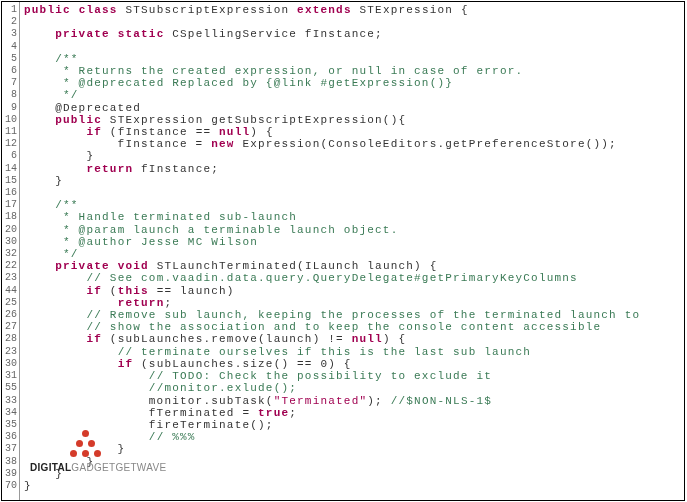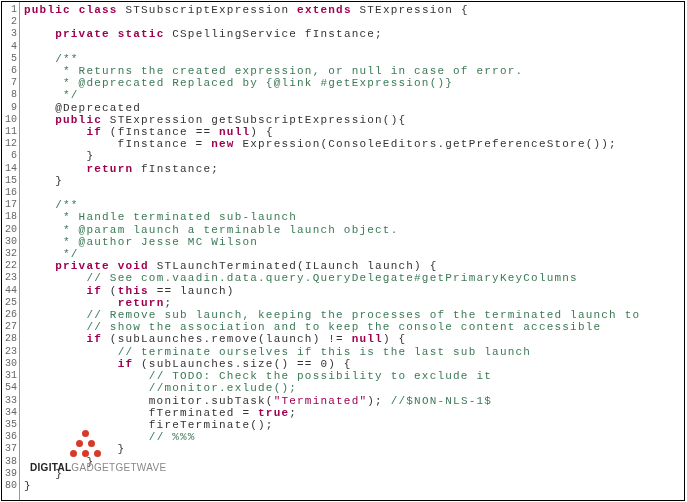--- a/index.html
+++ b/index.html
@@ -90,29 +90,29 @@
       <div>22</div>
       <div>23</div>
       <div>44</div>
       <div>25</div>
       <div>26</div>
       <div>27</div>
       <div>28</div>
       <div>23</div>
       <div>30</div>
       <div>31</div>
-      <div>54</div>
+      <div>55</div>
       <div>33</div>
       <div>34</div>
       <div>35</div>
       <div>36</div>
       <div>37</div>
       <div>38</div>
       <div>39</div>
-      <div>80</div>
+      <div>70</div>
     </div>
   <div class="code" id="code"><div><span class="kw">public</span> <span class="kw">class</span> STSubscriptExpression <span class="kw">extends</span> STExpression {</div><div>&nbsp;</div><div>    <span class="kw">private</span> <span class="kw">static</span> CSpellingService fInstance;</div><div>&nbsp;</div><div>    <span class="cm">/**</span></div><div>    <span class="cm"> * Returns the created expression, or null in case of error.</span></div><div>    <span class="cm"> * @deprecated Replaced by {@link #getExpression()}</span></div><div>    <span class="cm"> */</span></div><div>    @Deprecated</div><div>    <span class="kw">public</span> STExpression getSubscriptExpression(){</div><div>        <span class="kw">if</span> (fInstance == <span class="kw">null</span>) {</div><div>            fInstance = <span class="kw">new</span> Expression(ConsoleEditors.getPreferenceStore());</div><div>        }</div><div>        <span class="kw">return</span> fInstance;</div><div>    }</div><div>&nbsp;</div><div>    <span class="cm">/**</span></div><div>    <span class="cm"> * Handle terminated sub-launch</span></div><div>    <span class="cm"> * @param launch a terminable launch object.</span></div><div>    <span class="cm"> * @author Jesse MC Wilson</span></div><div>    <span class="cm"> */</span></div><div>    <span class="kw">private</span> <span class="kw">void</span> STLaunchTerminated(ILaunch launch) {</div><div>        <span class="cm">// See com.vaadin.data.query.QueryDelegate#getPrimaryKeyColumns</span></div><div>        <span class="kw">if</span> (<span class="kw">this</span> == launch)</div><div>            <span class="kw">return</span>;</div><div>        <span class="cm">// Remove sub launch, keeping the processes of the terminated launch to</span></div><div>        <span class="cm">// show the association and to keep the console content accessible</span></div><div>        <span class="kw">if</span> (subLaunches.remove(launch) != <span class="kw">null</span>) {</div><div>            <span class="cm">// terminate ourselves if this is the last sub launch</span></div><div>            <span class="kw">if</span> (subLaunches.size() == 0) {</div><div>                <span class="cm">// TODO: Check the possibility to exclude it</span></div><div>                <span class="cm">//monitor.exlude();</span></div><div>                monitor.subTask(<span class="str">"Terminated"</span>); <span class="cm">//$NON-NLS-1$</span></div><div>                fTerminated = <span class="kw">true</span>;</div><div>                fireTerminate();</div><div>                <span class="cm">// %%%</span></div><div>            }</div><div>        }</div><div>    }</div><div>}</div></div>
 </div>
 
 <div class="logo">
   <div class="dot" style="left:12px;top:0"></div>
   <div class="dot" style="left:6px;top:10px"></div>
   <div class="dot" style="left:18px;top:10px"></div>
   <div class="dot" style="left:0;top:20px"></div>
   <div class="dot" style="left:12px;top:20px"></div>

